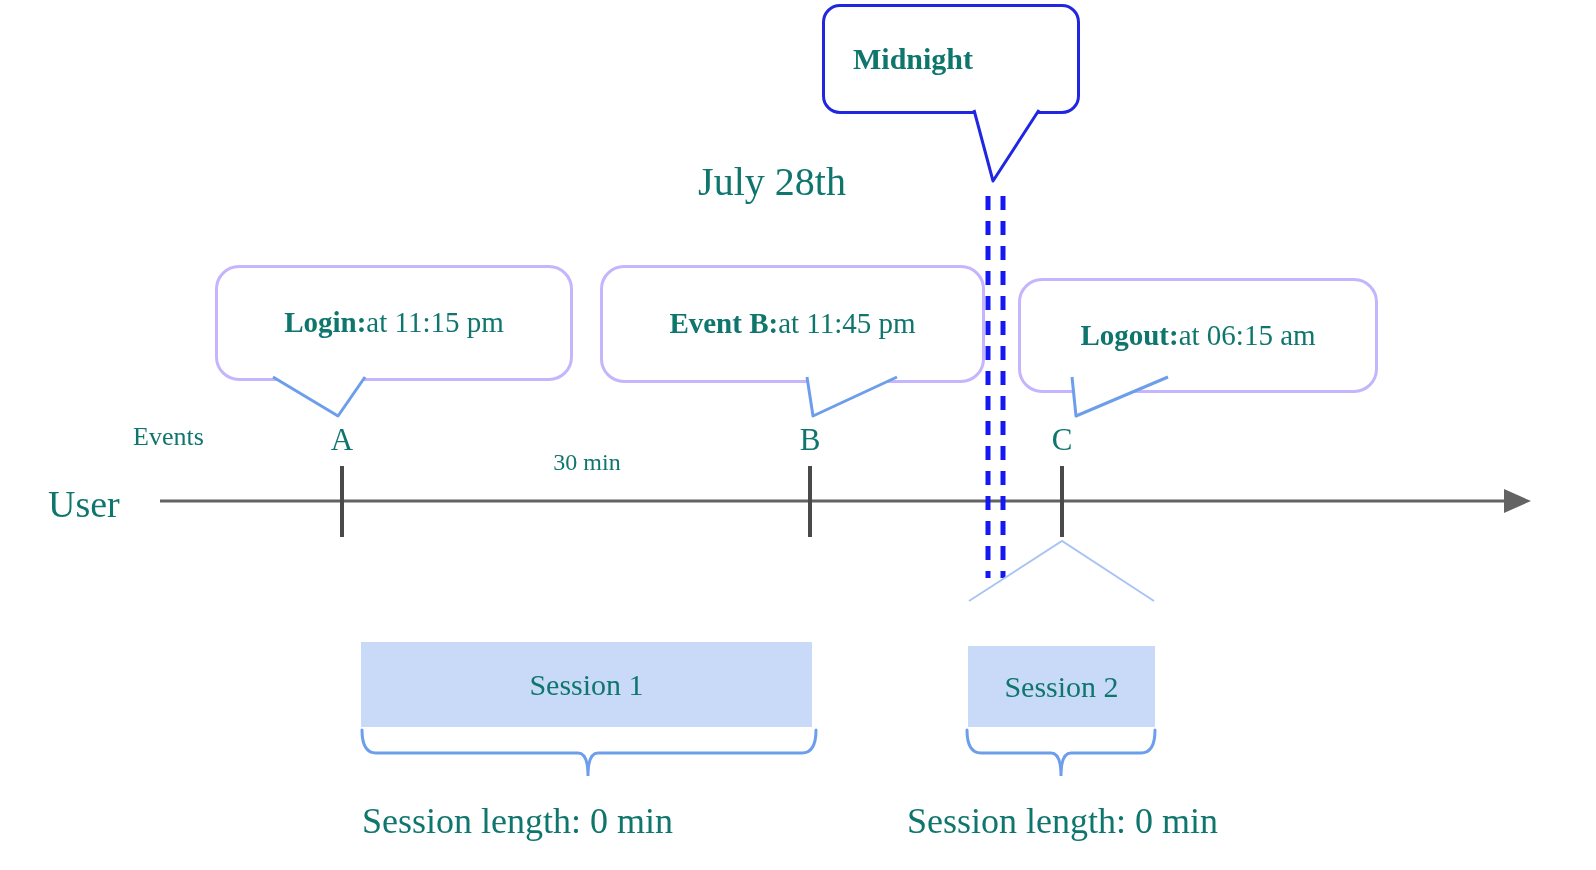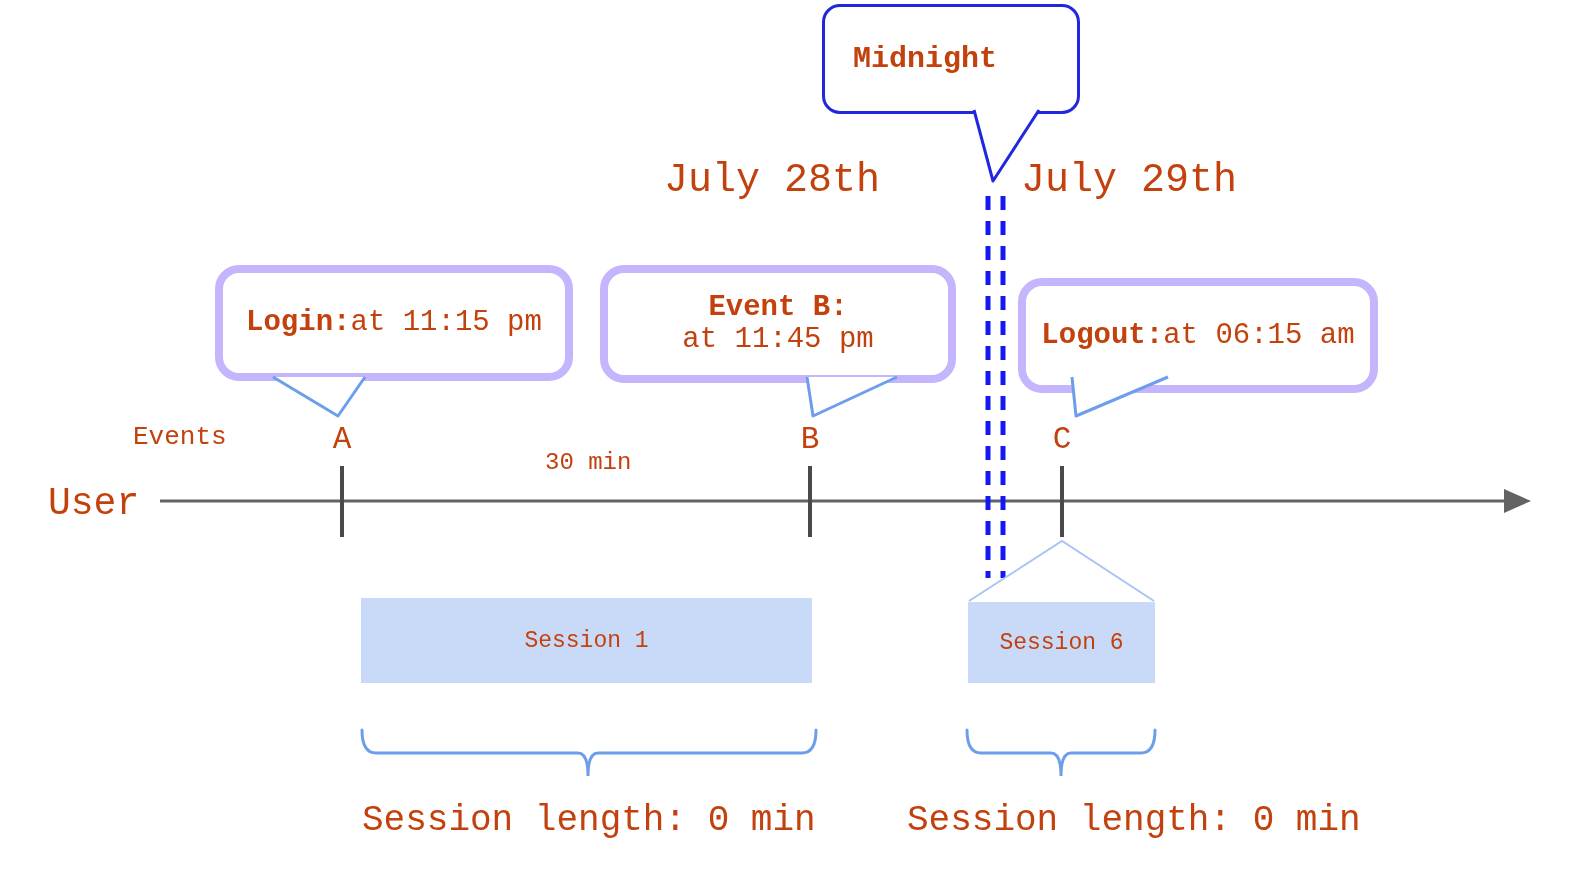--- a/index.html
+++ b/index.html
@@ -1,80 +1,79 @@
 <!DOCTYPE html>
 <html><head>
 <meta charset="utf-8">
 <style>
   html,body{margin:0;padding:0;background:#fff;}
   #canvas{
     position:relative;width:1596px;height:870px;background:#ffffff;overflow:hidden;
-    font-family:Liberation Mono, monospace;color:#c2410c;
+    font-family:Liberation Serif, serif;color:#0f766e;
   }
   
   .bubble{
-    position:absolute;background:#fff;border:8px solid #c4b5fd;border-radius:24px;
+    position:absolute;background:#fff;border:3px solid #c4b5fd;border-radius:24px;
     display:flex;align-items:center;justify-content:center;
     font-size:29px;line-height:1.1;white-space:nowrap;z-index:2;
   }
   .bubble .b{font-weight:bold;}
   #midnight-bubble{
     position:absolute;left:822px;top:4px;width:258px;height:110px;box-sizing:border-box;
     background:#fff;border:3px solid #2126e0;border-radius:18px;
     display:flex;align-items:center;z-index:2;
     font-size:30px;font-weight:bold;padding-left:28px;white-space:nowrap;
   }
   .datelabel{position:absolute;top:158px;width:220px;text-align:center;font-size:40px;z-index:1;}
   .axistext{position:absolute;font-size:26px;z-index:1;white-space:nowrap;}
   .marker{position:absolute;top:422px;width:34px;text-align:center;font-size:31px;z-index:1;}
   .sessionbox{
     position:absolute;background:#c9daf8;display:flex;align-items:center;justify-content:center;
-    font-size:23px;z-index:1;
+    font-size:30px;z-index:1;margin-top:44px;
   }
   .lengthlabel{position:absolute;font-size:36px;white-space:nowrap;z-index:1;}
   #overlay{position:absolute;left:0;top:0;z-index:3;pointer-events:none;}
 </style>
 </head>
 <body>
 
 <div id="canvas">
 
   <div id="midnight-bubble">
     <span>Midnight</span>
   </div>
 
   <div class="datelabel" style="left:662px;">July 28th</div>
-  <div class="datelabel" style="left:1019px;">July 29th</div>
 
   <div class="bubble" style="left:215px;top:265px;width:358px;height:116px;box-sizing:border-box;">
     <span class="b">Login:</span>
       <span> at 11:15 pm</span>
   </div>
-  <div class="bubble" style="left:600px;top:265px;width:356px;height:118px;box-sizing:border-box;flex-direction:column;">
+  <div class="bubble" style="left:600px;top:265px;width:385px;height:118px;box-sizing:border-box;">
     <span class="b">Event B:</span>
       <span> at 11:45 pm</span>
   </div>
   <div class="bubble" style="left:1018px;top:278px;width:360px;height:115px;box-sizing:border-box;">
     <span class="b">Logout:</span>
       <span> at 06:15 am</span>
   </div>
 
   <div class="axistext" style="left:133px;top:422px;">Events</div>
   <div class="axistext" style="left:48px;top:482px;font-size:38px;">User</div>
   <div class="axistext" style="left:545px;top:449px;font-size:24px;width:84px;text-align:center;">30 min</div>
 
   <div class="marker" style="left:325px;">A</div>
   <div class="marker" style="left:793px;">B</div>
   <div class="marker" style="left:1045px;">C</div>
 
   <div class="sessionbox" style="left:361px;top:598px;width:451px;height:85px;">
     <span>Session 1</span>
   </div>
   <div class="sessionbox" style="left:968px;top:602px;width:187px;height:81px;">
-    <span>Session 6</span>
+    <span>Session 2</span>
   </div>
 
   <div class="lengthlabel" style="left:362px;top:800px;">Session length: 0 min</div>
   <div class="lengthlabel" style="left:907px;top:800px;">Session length: 0 min</div>
 
   <svg id="overlay" width="1596" height="870" viewBox="0 0 1596 870">
 
     <line x1="160" y1="501" x2="1506" y2="501" stroke="#636363" stroke-width="3"></line>
     <polygon points="1504,489 1504,513 1531,501" fill="#636363"></polygon>
 

